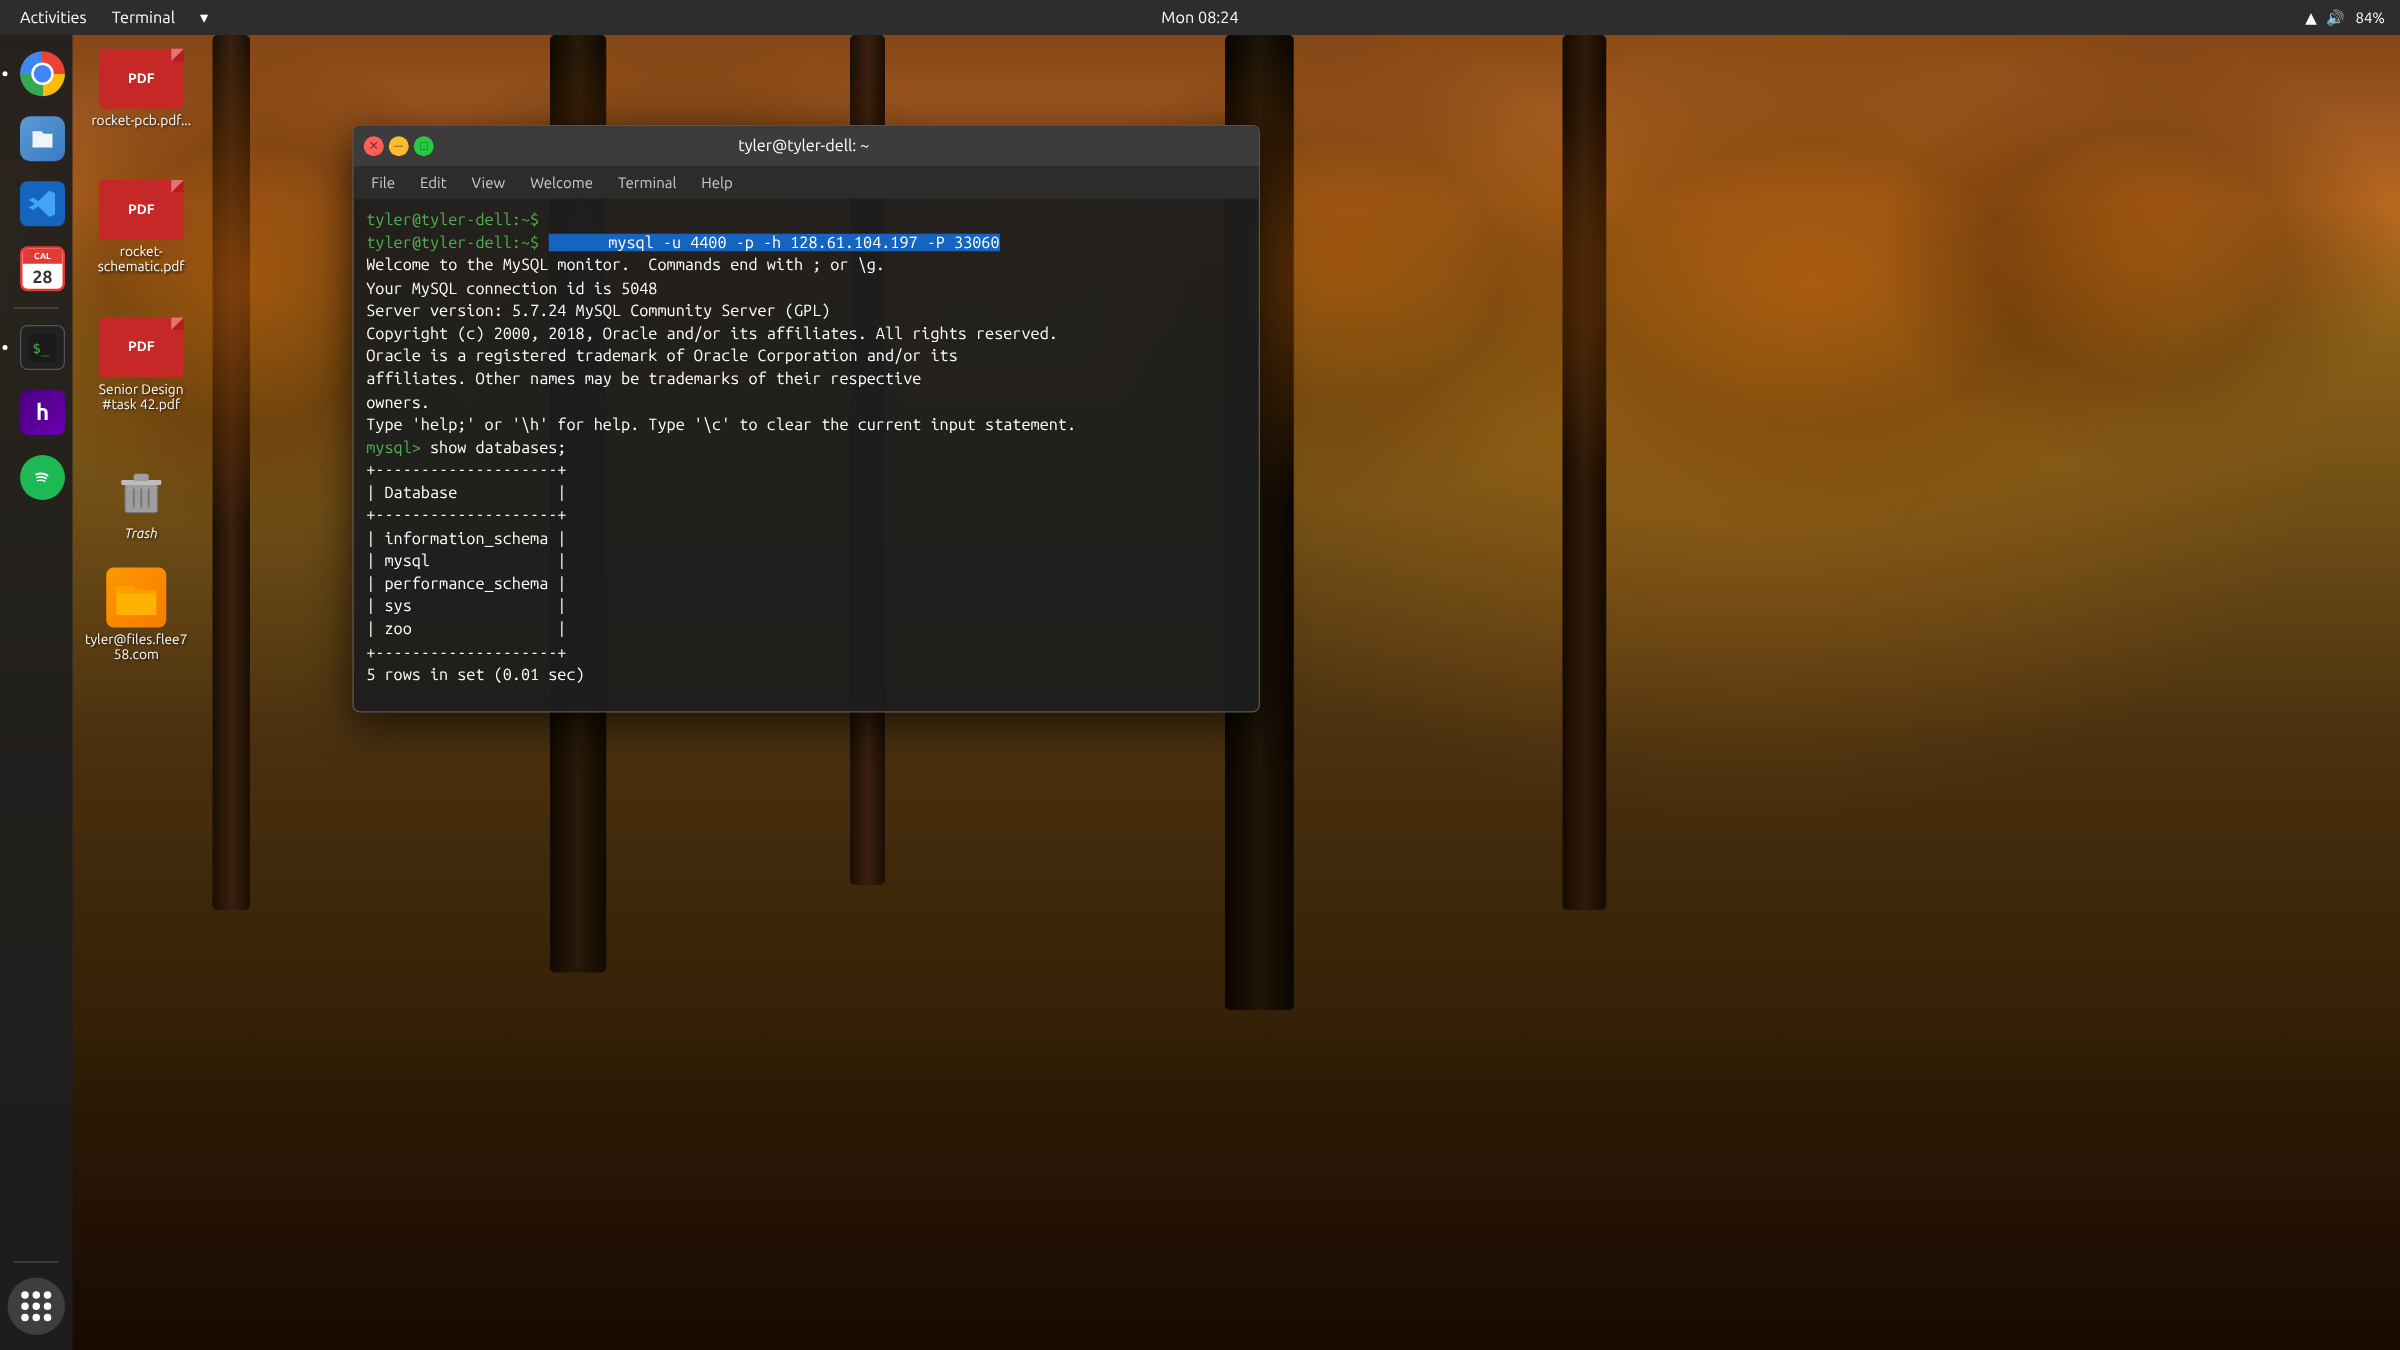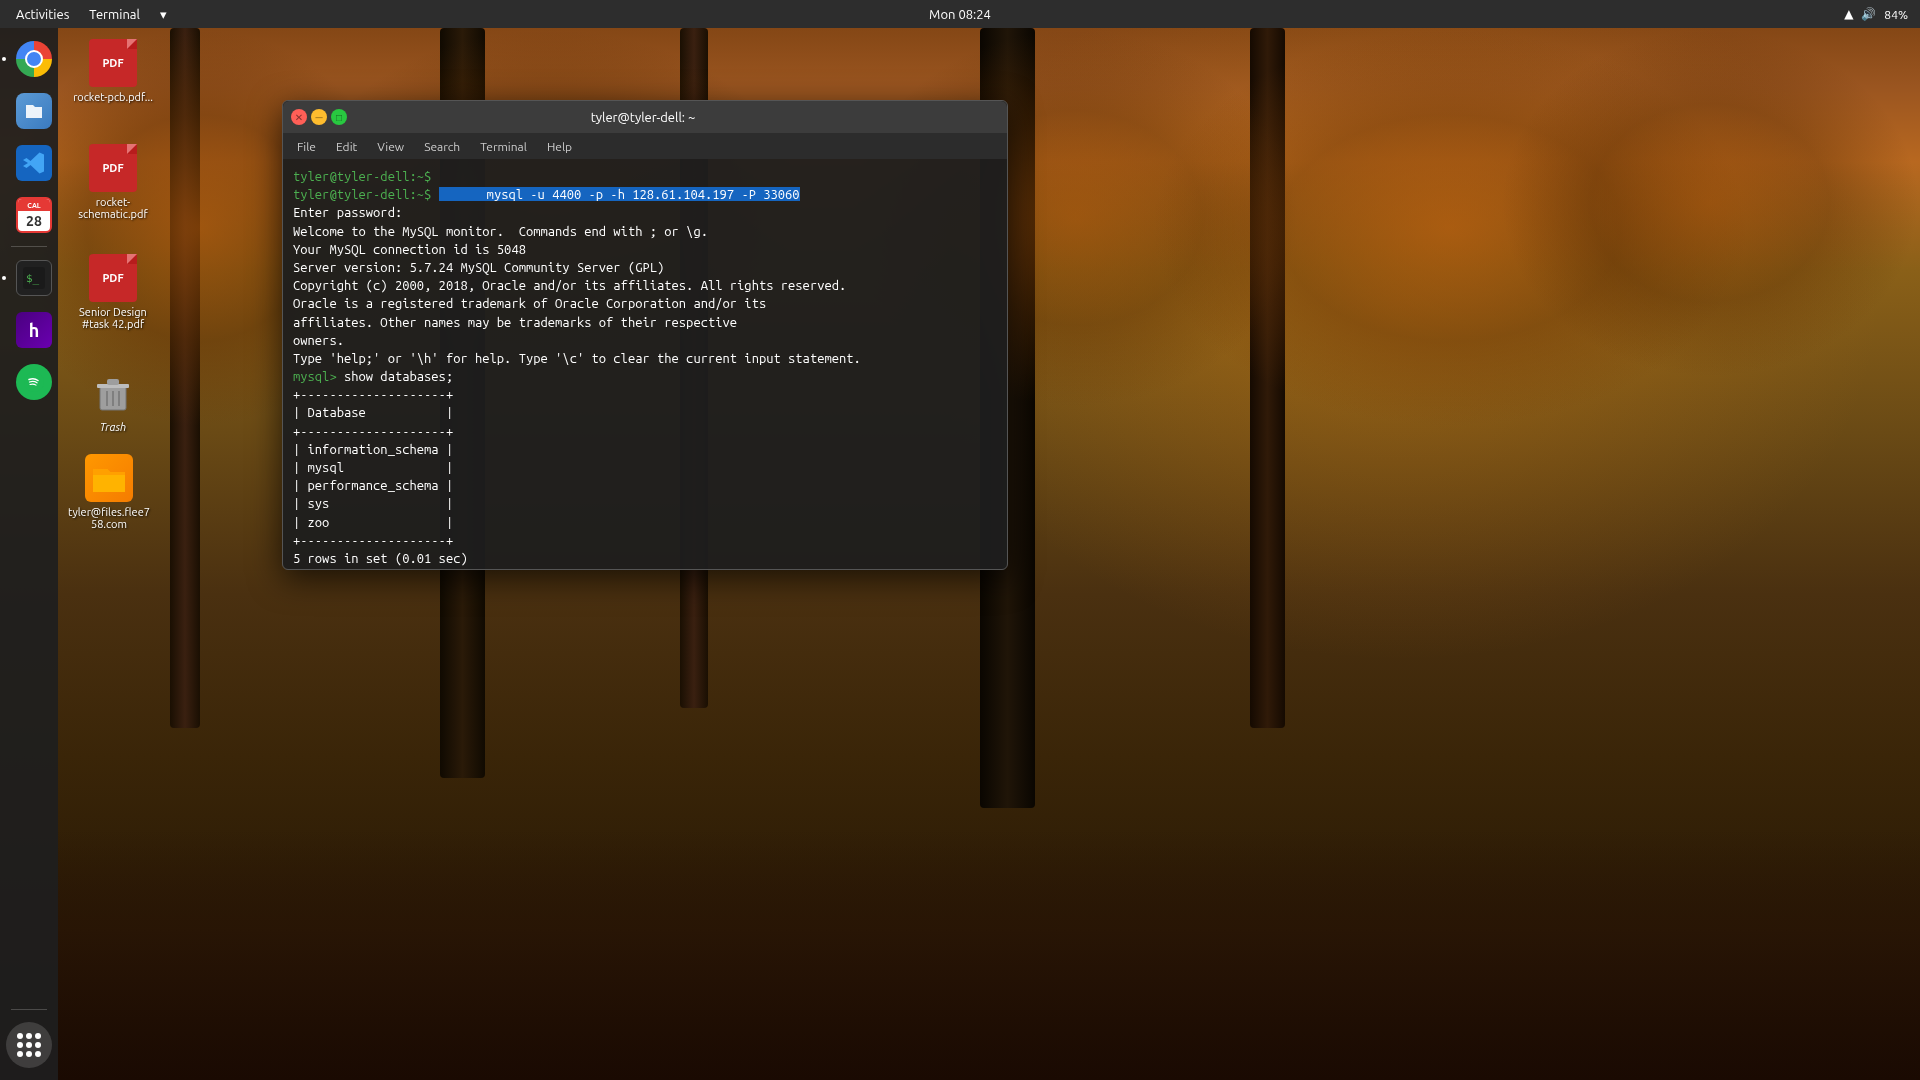--- a/index.html
+++ b/index.html
@@ -344,21 +344,21 @@
       display: flex;
       align-items: center;
       justify-content: center;
       color: #333;
       font-size: 14px;
       font-weight: bold;
     }
 
     
     .pdf-icon {
-      width: 48px;
+      width: 68px;
       height: 48px;
       background: #c62828;
       border-radius: 4px;
       display: flex;
       flex-direction: column;
       align-items: center;
       justify-content: center;
       font-size: 10px;
       font-weight: bold;
       color: white;
@@ -564,29 +564,28 @@
         <button class="win-btn win-btn-max">□</button>
       </div>
       <div id="terminal-title">tyler@tyler-dell: ~</div>
       <div style="width:60px;"></div>
     </div>
 
     <div id="terminal-menubar">
       <span class="menu-item">File</span>
       <span class="menu-item">Edit</span>
       <span class="menu-item">View</span>
-      <span class="menu-item">Search</span>
+      <span class="menu-item">Welcome</span>
       <span class="menu-item">Terminal</span>
       <span class="menu-item">Help</span>
     </div>
 
     <div id="terminal-content">
       <div class="term-line"><span class="term-green">tyler@tyler-dell:~$</span> </div>
       <div class="term-line"><span class="term-green">tyler@tyler-dell:~$</span> <span class="term-highlight">mysql -u 4400 -p -h 128.61.104.197 -P 33060</span></div>
-      <div class="term-line">Enter password:</div>
       <div class="term-line">Welcome to the MySQL monitor.  Commands end with ; or \g.</div>
       <div class="term-line">Your MySQL connection id is 5048</div>
       <div class="term-line">Server version: 5.7.24 MySQL Community Server (GPL)</div>
       <div class="term-line"></div>
       <div class="term-line">Copyright (c) 2000, 2018, Oracle and/or its affiliates. All rights reserved.</div>
       <div class="term-line"></div>
       <div class="term-line">Oracle is a registered trademark of Oracle Corporation and/or its</div>
       <div class="term-line">affiliates. Other names may be trademarks of their respective</div>
       <div class="term-line">owners.</div>
       <div class="term-line"></div>

